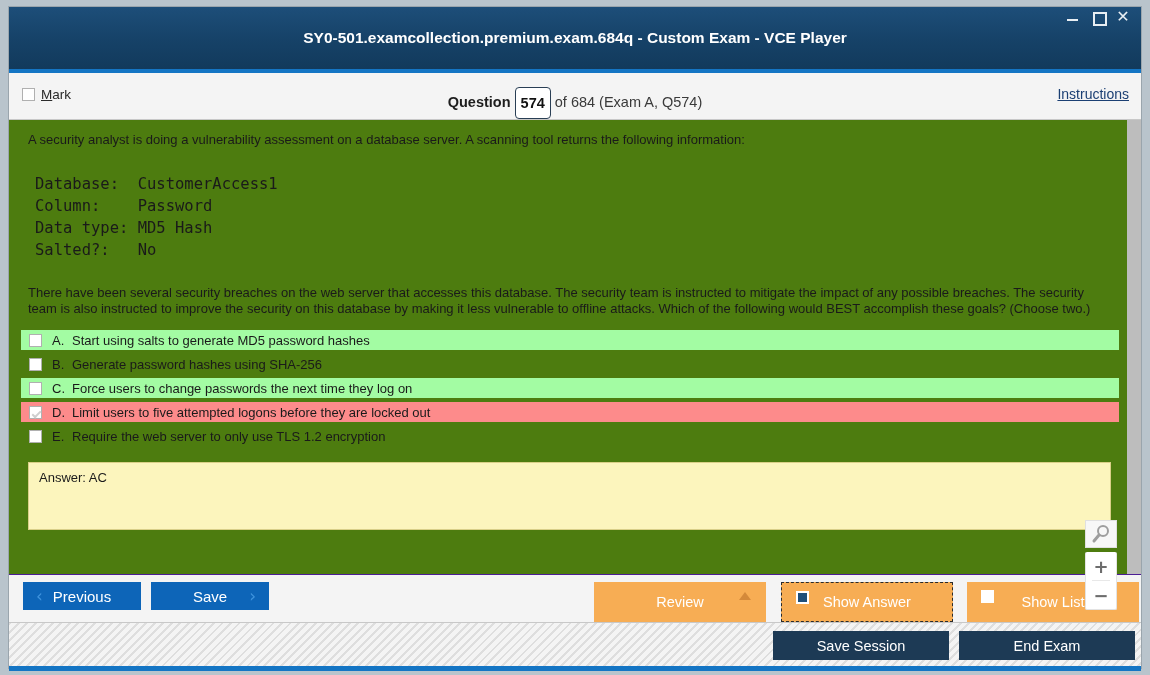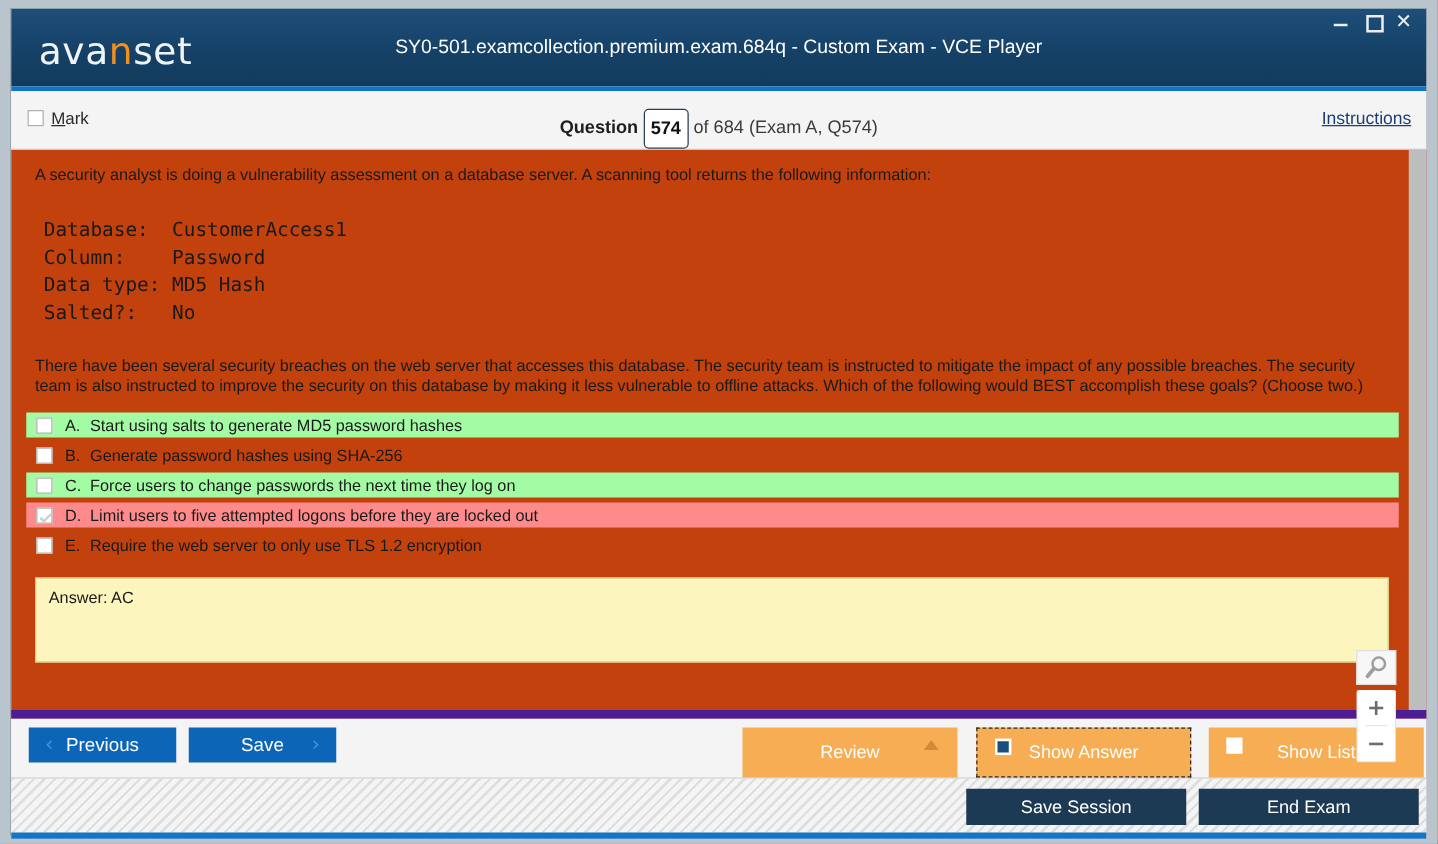--- a/index.html
+++ b/index.html
@@ -30,21 +30,21 @@
     position: absolute; left: 22px; top: 17px;
     font-size: 30px; letter-spacing: 0.5px;
     font-weight: 400;
     color: #f1f4f7;
     font-family: "DejaVu Sans", sans-serif;
   }
   .logo .hl { color: #f0901e; }
   .win-title {
     position: absolute; left: 0; top: 0; width: 100%;
     text-align: center; line-height: 62px;
-    font-size: 15.5px; font-weight: normal; color: #ffffff;
+    font-size: 15.5px; font-weight: bold; color: #ffffff;
   }
   .wincontrols {
     position: absolute; right: 10px; top: 2px;
     display: flex; align-items: center; gap: 9px;
     color: #e8eef3;
   }
   .wc { width: 16px; height: 16px; position: relative; cursor: pointer; }
   .wc-min::after {
     content: ""; position: absolute; left: 2px; bottom: 4px;
     width: 11px; height: 2px; background: #e8eef3;
@@ -97,22 +97,22 @@
   .instructions {
     position: absolute; right: 12px; top: 13px;
     font-size: 14px; color: #1b3f73;
     text-decoration: underline; cursor: pointer;
   }
 
   
   .content-wrap {
     position: relative;
     height: 455px;
-    background: #c2410c;
-    border-bottom: 7px solid #4c1d95;
+    background: #4d7c0f;
+    border-bottom: 1px solid #4c1d95;
   }
   .content {
     position: absolute; left: 0; top: 0; right: 14px; bottom: 0;
     overflow: hidden;
     padding: 12px 8px 0 12px;
   }
   .scrolltrack {
     position: absolute; right: 0; top: 0; width: 14px; bottom: 0;
     background: #bdbdbd;
   }
@@ -280,21 +280,20 @@
   }
   .btn-save { left: 764px; }
   .btn-end  { left: 950px; }
 </style>
 </head>
 <body>
 
 <div class="window">
 
   <div class="titlebar">
-    <div class="logo"><span>ava</span><span class="hl">n</span><span>set</span></div>
 
     <div class="win-title">SY0-501.examcollection.premium.exam.684q - Custom Exam - VCE Player</div>
 
     <div class="wincontrols">
       <div class="wc wc-min"></div>
       <div class="wc wc-max"></div>
       <div class="wc wc-close">✕</div>
     </div>
   </div>
 

